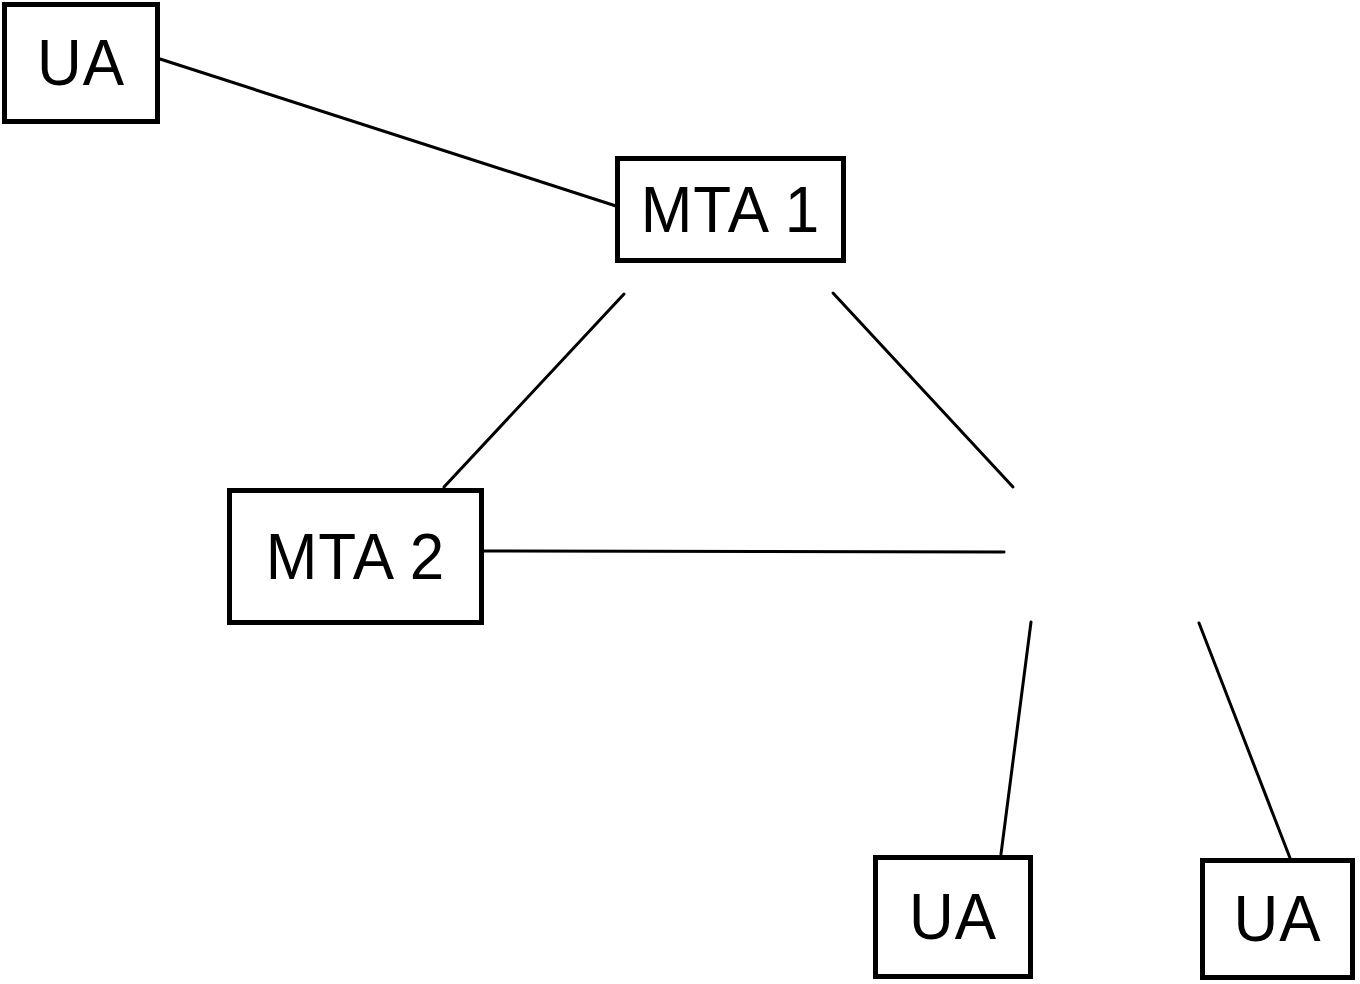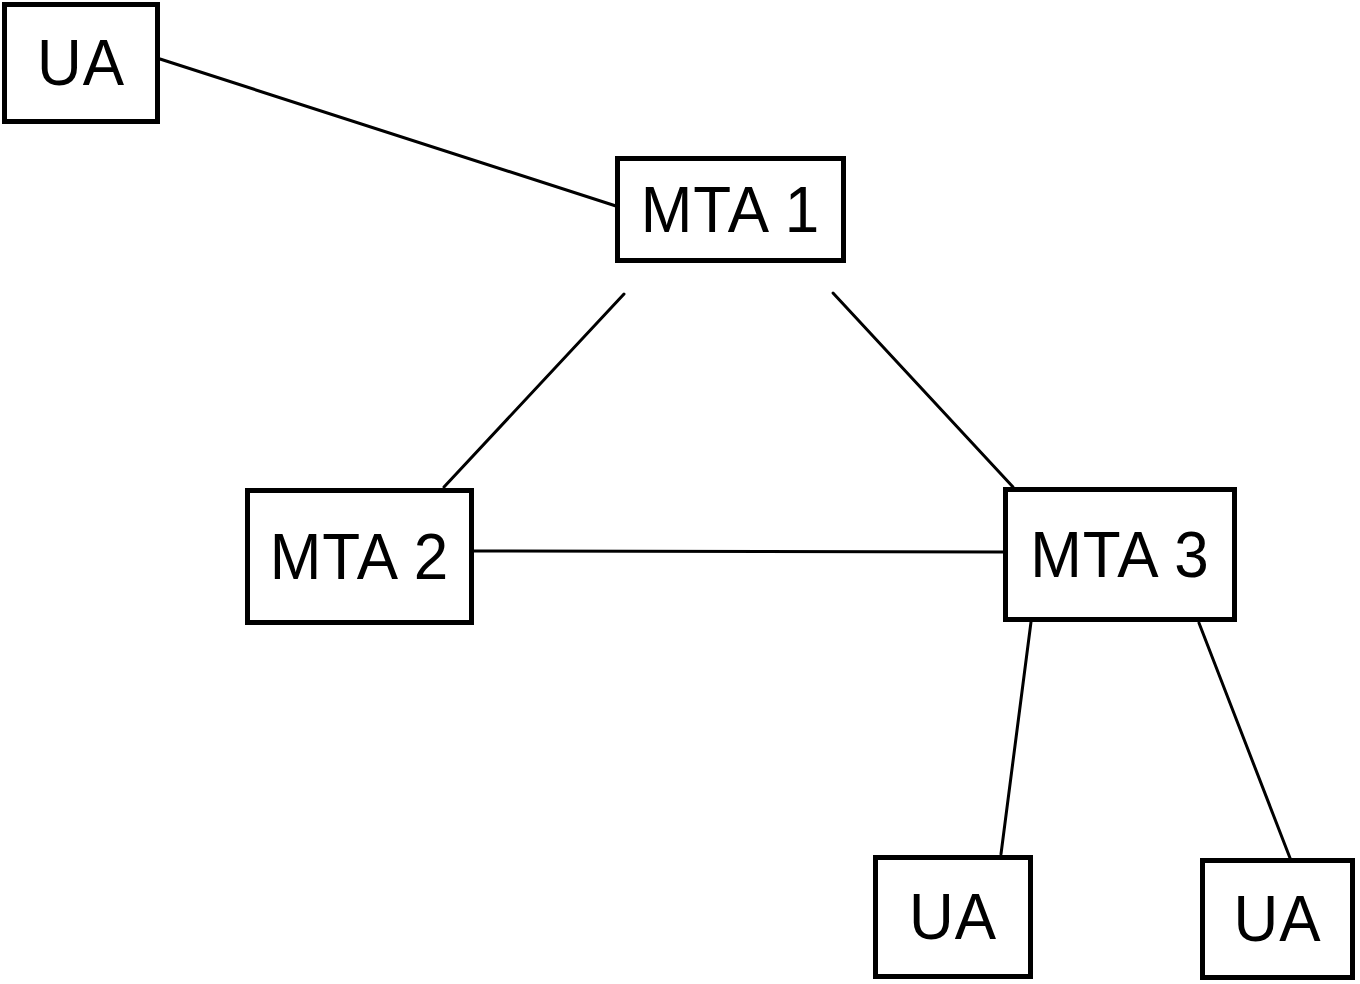--- a/index.html
+++ b/index.html
@@ -55,27 +55,24 @@
     </svg>
 
   <div class="node" style="left: 2px; top: 2px; width: 158px; height: 122px; border-width: 5px; border-color: rgb(0, 0, 0);">
     <span class="node-label" style="font-size: 62px; color: rgb(0, 0, 0);">UA</span>
   </div>
 
   <div class="node" style="left: 615px; top: 156px; width: 231px; height: 107px; border-width: 5px; border-color: rgb(0, 0, 0);">
     <span class="node-label" style="font-size: 62px; color: rgb(0, 0, 0);">MTA 1</span>
   </div>
 
-  <div class="node" style="left: 245px; top: 488px; width: 229px; height: 137px; border-width: 5px; border-color: rgb(0, 0, 0); text-align: center;">
+  <div class="node" style="left: 227px; top: 488px; width: 257px; height: 137px; border-width: 5px; border-color: rgb(0, 0, 0); text-align: center;">
     <span class="node-label" style="font-size: 62px; color: rgb(0, 0, 0);">MTA 2</span>
   </div>
 
-  <div class="node" style="left: 1003px; top: 487px; width: 234px; height: 135px; border-width: 5px; border-color: rgb(0, 0, 0);">
-    <span class="node-label" style="font-size: 62px; color: rgb(0, 0, 0);">MTA 3</span>
-  </div>
 
   <div class="node" style="left: 873px; top: 855px; width: 160px; height: 124px; border-width: 5px; border-color: rgb(0, 0, 0);">
     <span class="node-label" style="font-size: 62px; color: rgb(0, 0, 0);">UA</span>
   </div>
 
   <div class="node" style="left: 1200px; top: 858px; width: 155px; height: 122px; border-width: 5px; border-color: rgb(0, 0, 0);">
     <span class="node-label" style="font-size: 62px; color: rgb(0, 0, 0);">UA</span>
   </div>
 </div>
 

